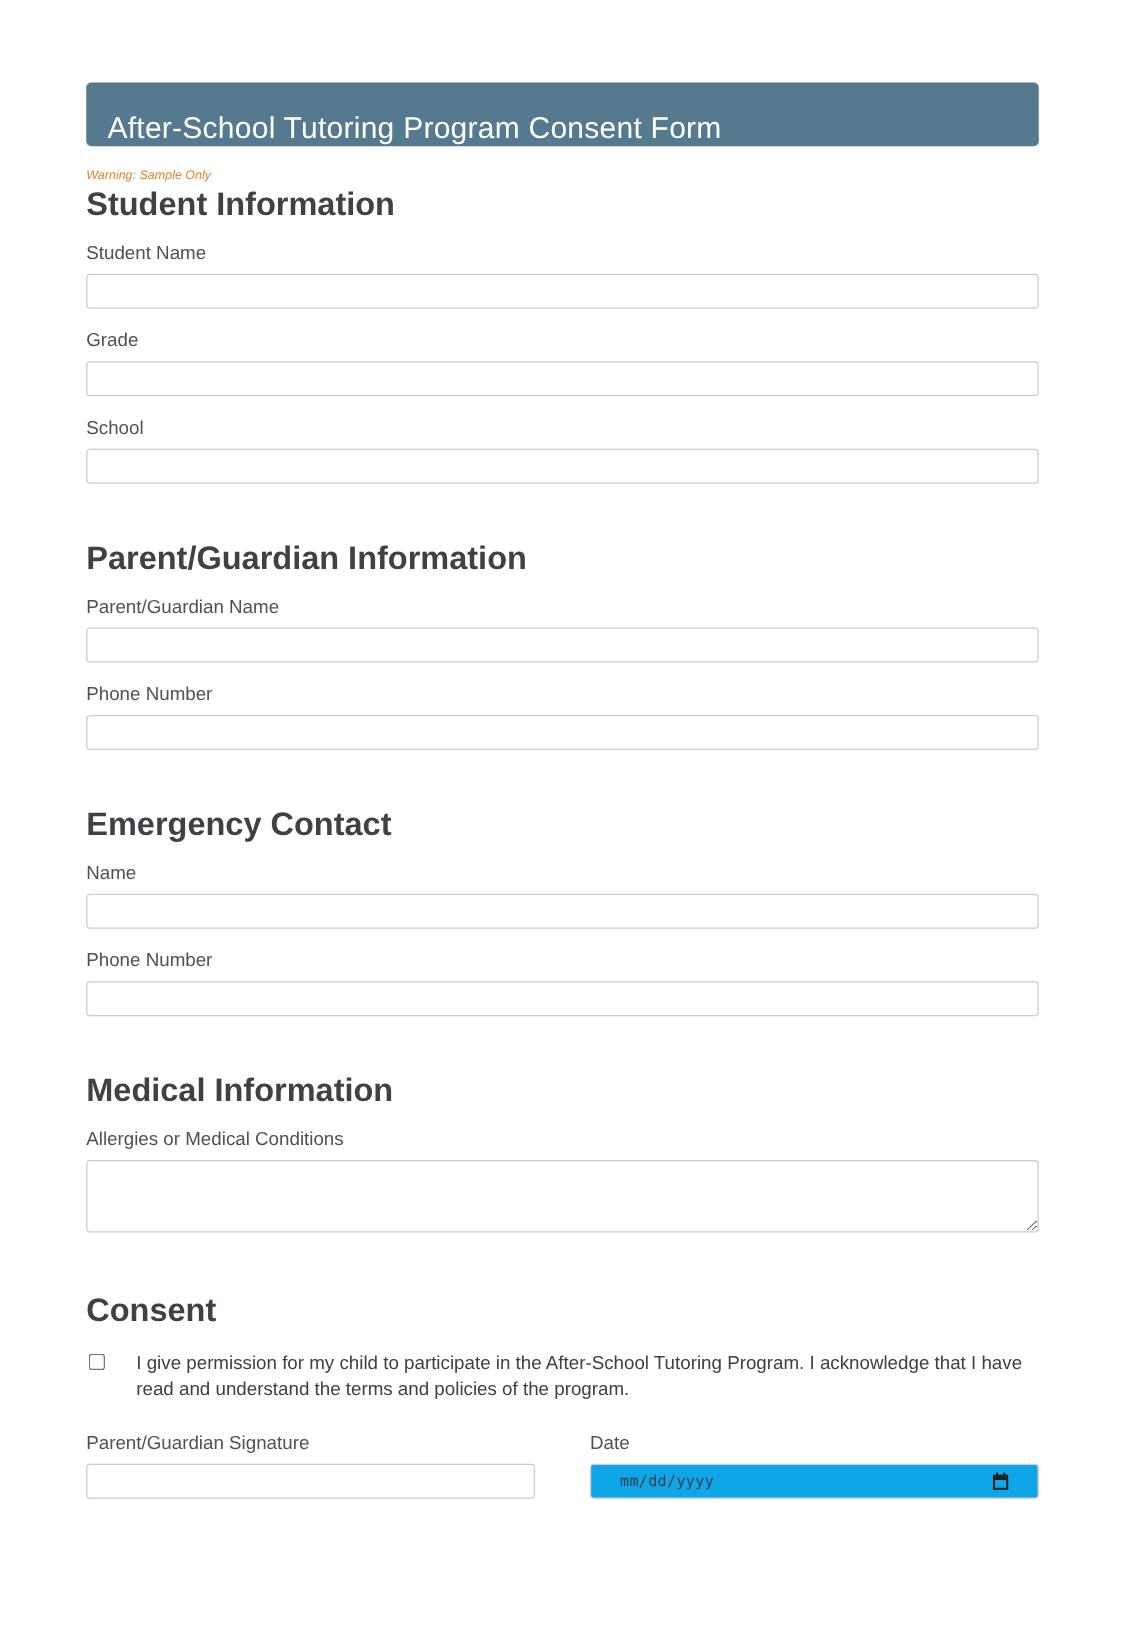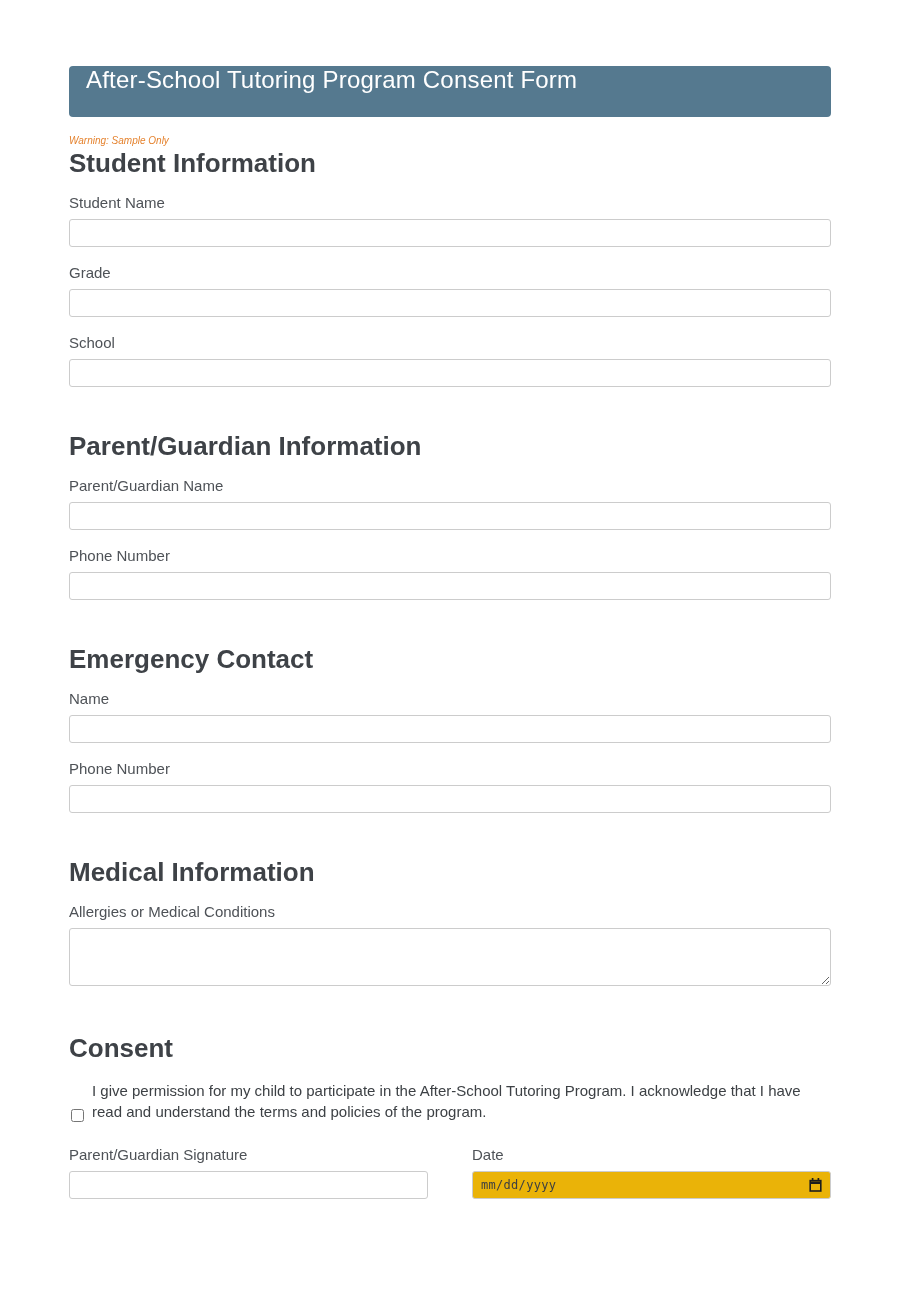--- a/index.html
+++ b/index.html
@@ -14,21 +14,21 @@
     width: 762px;
     margin: 0 auto;
     padding-top: 66px;
     padding-bottom: 36px;
   }
   .form-header {
     background: #55798f;
     border-radius: 4px;
     height: 51px;
     display: flex;
-    align-items: flex-start;
+    align-items: flex-end;
     padding: 0 17px;
   }
   .form-title {
     margin: 0;
     font-size: 24px;
     font-weight: 400;
     color: #ffffff;
     letter-spacing: 0.2px;
   }
   .warning {
@@ -77,22 +77,22 @@
     padding: 4px 8px;
     font-family: "Liberation Sans", sans-serif;
     font-size: 14px;
     color: #3f4347;
     outline: none;
     resize: both;
     display: block;
   }
   .checkbox-row {
     display: flex;
-    align-items: flex-end;
-    gap: 8px;
+    align-items: flex-start;
+    gap: 25px;
     margin-top: 19px;
   }
   .checkbox-row input[type="checkbox"] {
     width: 13px;
     height: 13px;
     margin: 3px 0 0 2px;
     flex: 0 0 auto;
     accent-color: #ffffff;
   }
   .checkbox-text {
@@ -105,22 +105,22 @@
     display: flex;
     gap: 44px;
     margin-top: 25px;
   }
   .two-col-row .col { flex: 1 1 0; }
   .date-input {
     width: 100%;
     height: 28px;
     border: 1px solid #cccccc;
     border-radius: 3px;
-    background: #eab308;
-    padding: 0 8px;
+    background: #0ea5e9;
+    padding: 0 23px;
     display: flex;
     align-items: center;
     justify-content: space-between;
     cursor: default;
   }
   .date-placeholder {
     font-family: "DejaVu Sans Mono", monospace;
     font-size: 12px;
     letter-spacing: 0.3px;
     color: #3c3f42;

